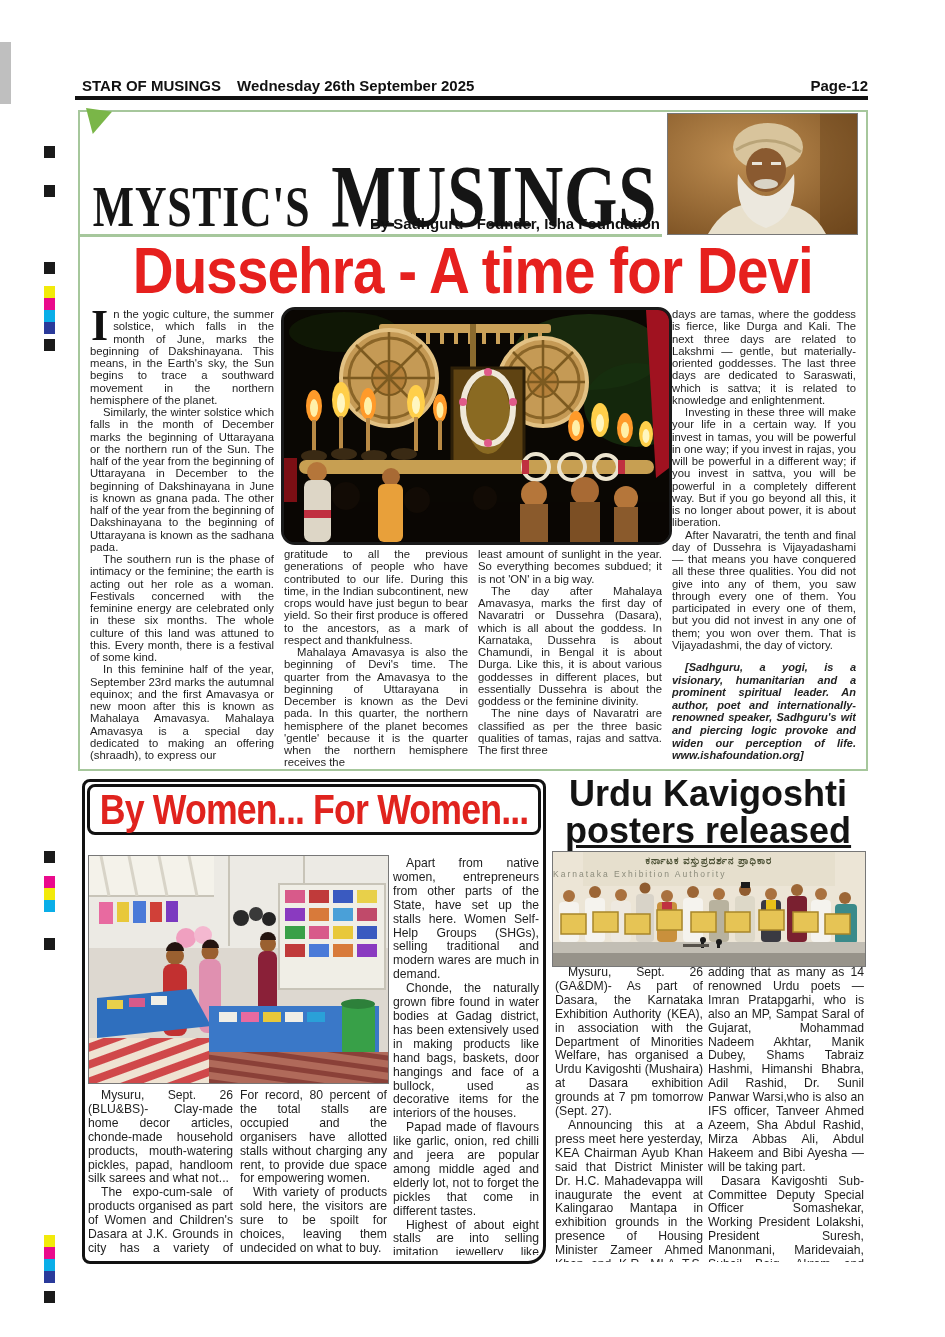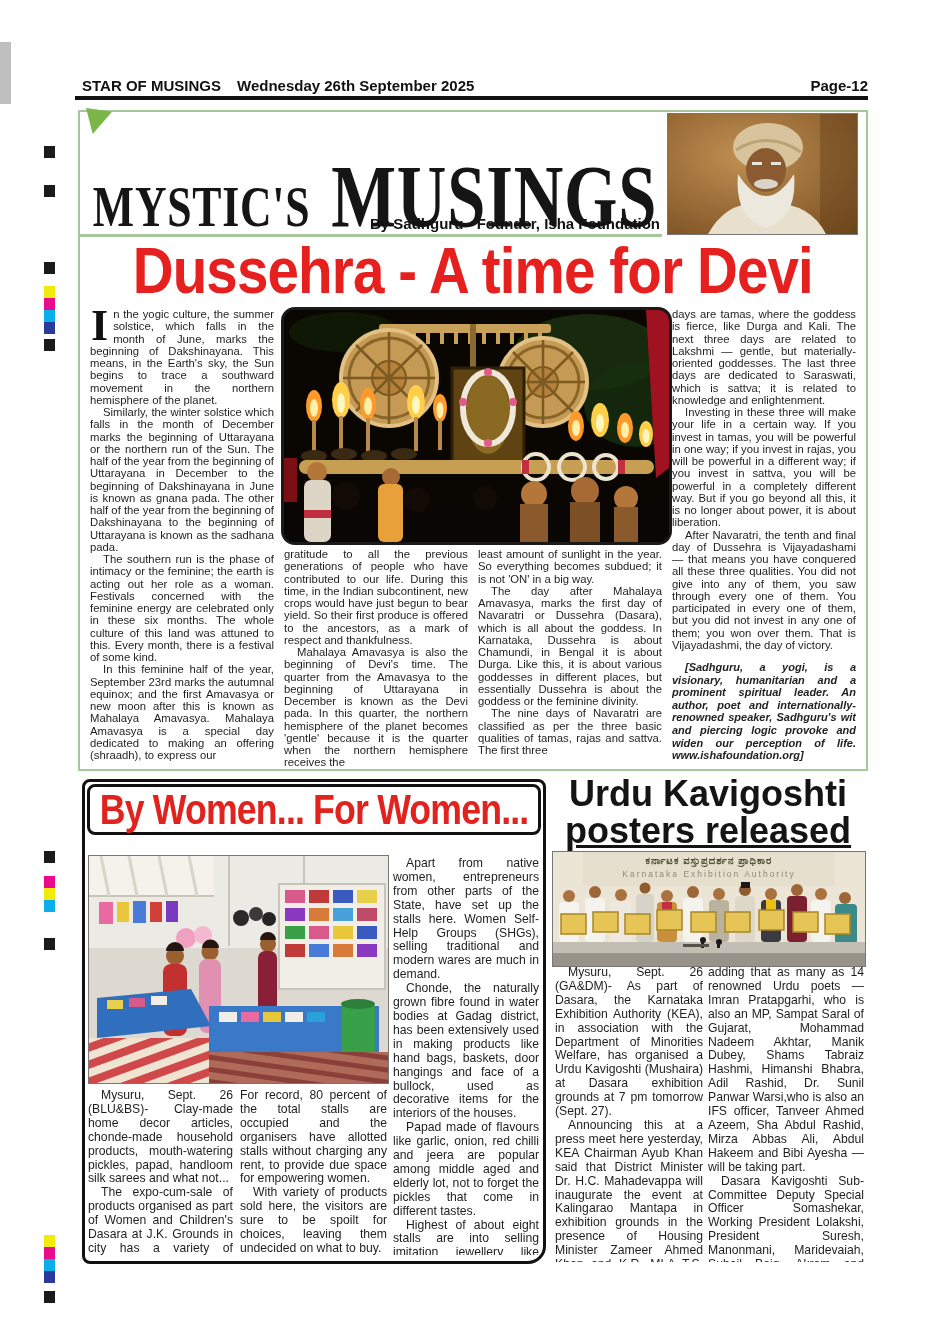--- a/index.html
+++ b/index.html
@@ -26,21 +26,21 @@
   .photoframe{border:3px solid #1a1a1a;border-radius:14px;overflow:hidden;background:#000;}
   .thinframe{border:1px solid #777;overflow:hidden;}
   .w-box{border:3px solid #111;border-radius:8px 8px 18px 8px;}
   .w-headbox{border:3px solid #111;border-radius:8px;display:flex;align-items:center;justify-content:center;}
   .w-head{font-weight:bold;font-size:42px;color:#e0231e;white-space:nowrap;transform:scaleX(.85);
           transform-origin:center;letter-spacing:-1px;}
   .w-sub{font-family:"Liberation Serif",serif;font-size:18.5px;color:#141414;text-align:center;}
   .u-head{font-weight:bold;font-size:36px;line-height:37px;color:#141414;text-align:center;white-space:nowrap;}
   .mark{position:absolute;left:44px;width:11px;height:12px;}
   .banner-kn{font-size:10px;font-weight:bold;color:#4a4f33;text-align:center;letter-spacing:1px;}
-  .banner-en{font-size:8.5px;color:#8c8c7c;text-align:center;letter-spacing:2px;}
+  .banner-en{font-size:8.5px;color:#8c8c7c;text-align:left;letter-spacing:2px;}
   svg{display:block;}
 </style>
 </head>
 <body>
 
 <div class="page">
 
   <div class="abs" style="left:0;top:42px;width:11px;height:62px;background:#bfbfbf;"></div>
   <div class="mark" style="top:146px;background:#1a1a1a;"></div>
   <div class="mark" style="top:185px;background:#1a1a1a;"></div>

